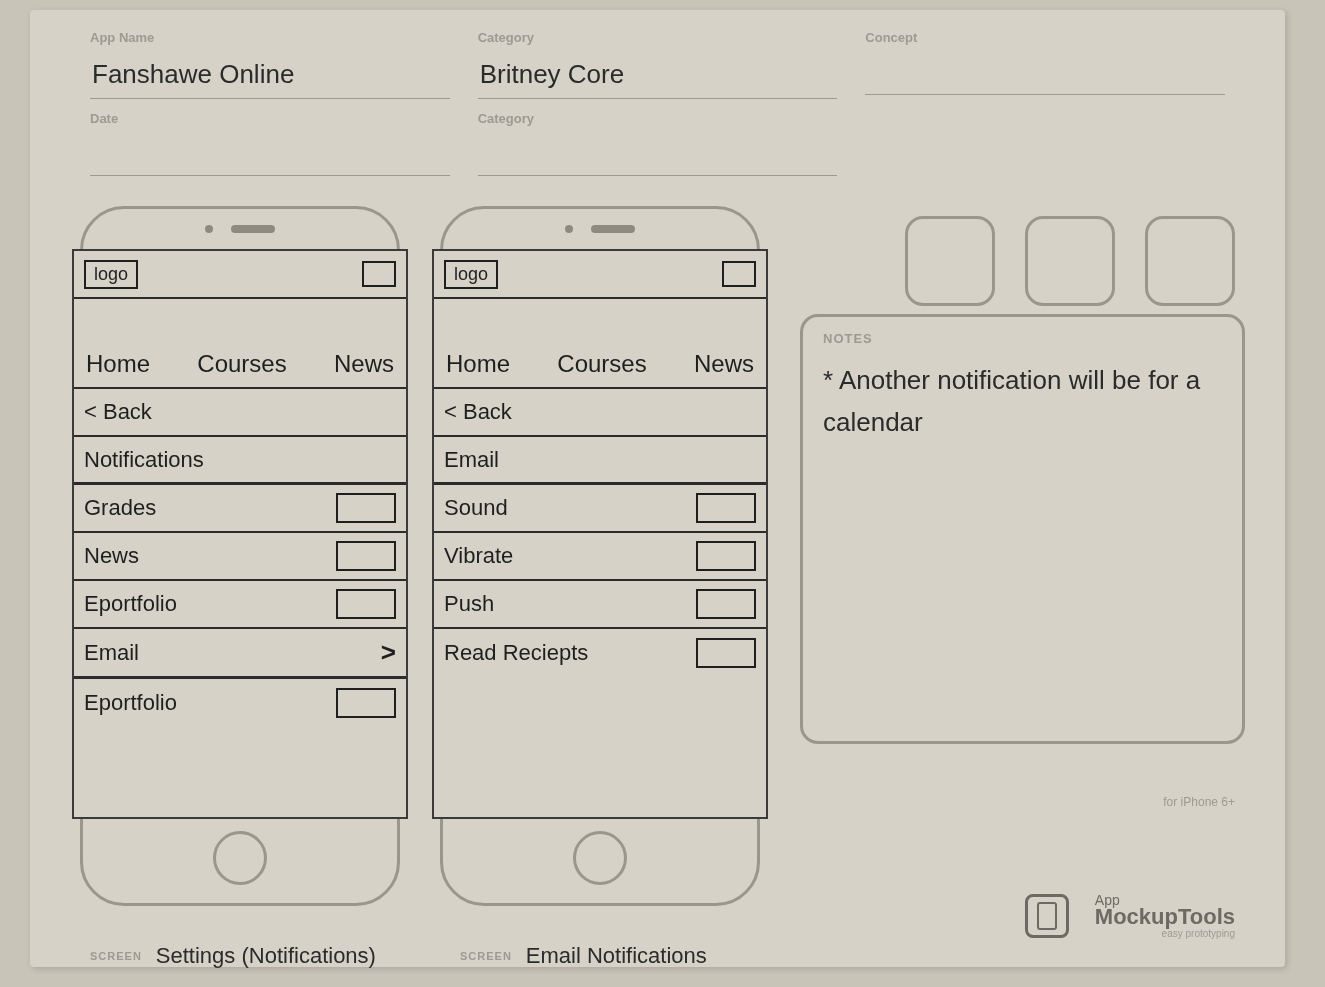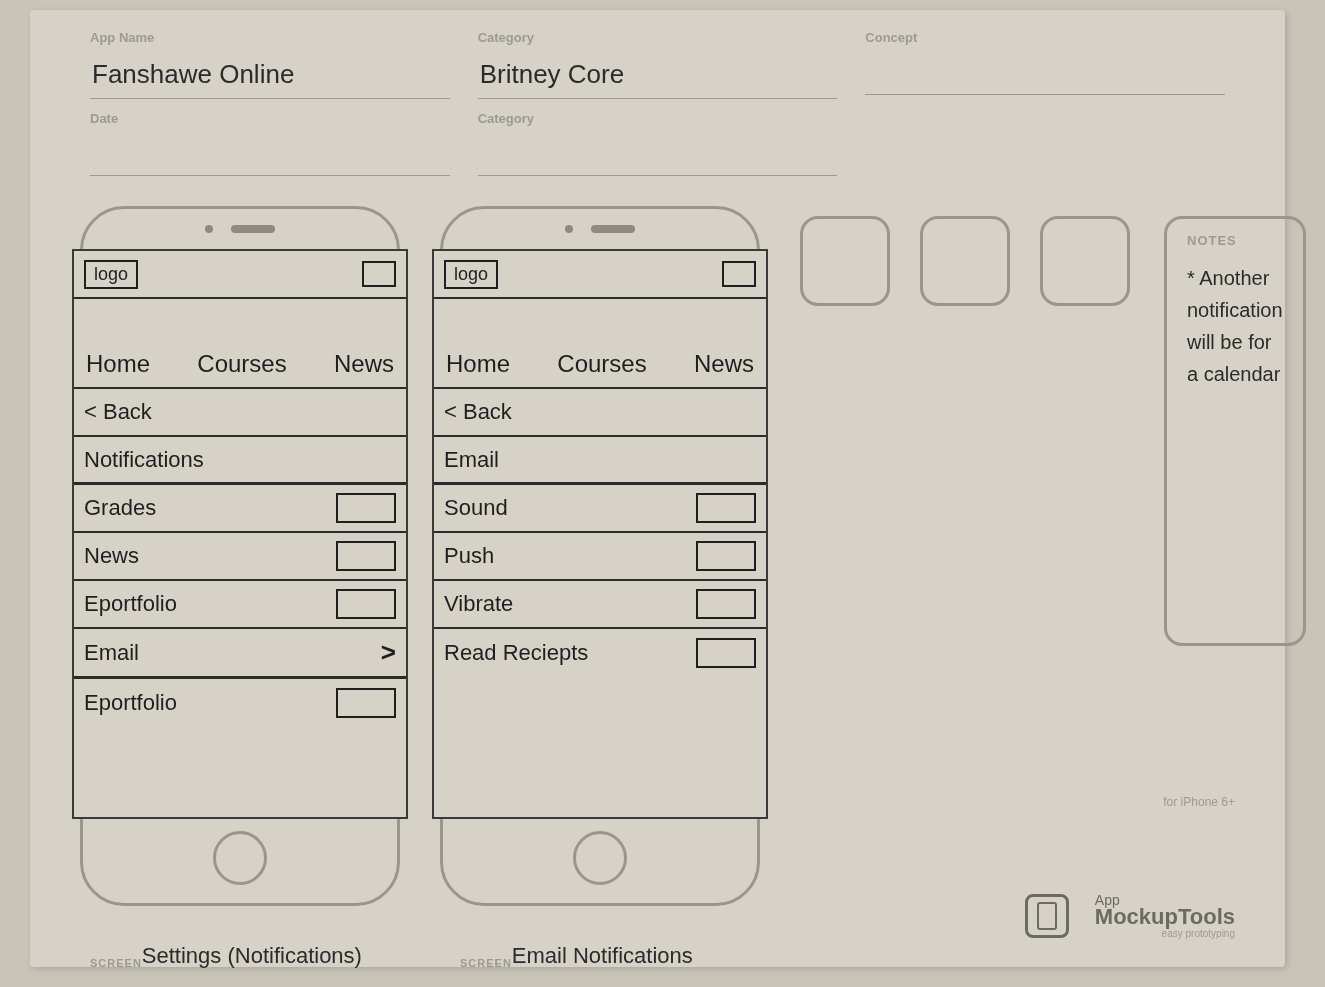--- a/index.html
+++ b/index.html
@@ -86,47 +86,46 @@
     width: 60px; height: 30px; border: 2px solid #1f1f1f;
   }
   .chevron {
     font-size: 26px; font-weight: bold;
   }
   .nav-row { justify-content: space-between; font-size: 24px; margin-top: 42px; }
   .nav-item { padding: 0 2px; }
 
   
   .right-col {
-    flex: 1; display: flex; gap: 24px;
+    flex: 1; display: flex; flex-direction: column; gap: 8px;
     padding-top: 10px;
-    justify-content: center;
   }
   .squares-row { display: flex; gap: 30px; justify-content: flex-end; padding-right: 10px; }
   .little-sq {
     width: 90px; height: 90px; border: 3px solid #9a968c; border-radius: 18px;
   }
   .notes-box {
     border: 3px solid #9a968c; border-radius: 18px;
     height: 430px; padding: 14px 20px;
   }
   .notes-label {
     font-family: Arial, Helvetica, sans-serif;
     font-size: 13px; color: #9d9a92; font-weight: 700; letter-spacing: 1px;
     margin-bottom: 14px;
   }
   .notes-text {
-    font-size: 20px; color: #2b2b2b; line-height: 1.6;
+    font-size: 26px; color: #2b2b2b; line-height: 1.6;
   }
 
   
   .screen-label {
     position: absolute;
     bottom: -2px;
     font-size: 22px; color: #2b2b2b;
-    display: flex; align-items: flex-end; gap: 0;
+    display: flex; align-items: center; gap: 14px;
   }
   .screen-label .pre {
     font-family: Arial, Helvetica, sans-serif;
     font-size: 11px; color: #9d9a92; font-weight: 700; letter-spacing: 1px;
   }
   .screen-label.one { left: 60px; }
   .screen-label.two { left: 430px; }
 
   
   .branding {
@@ -258,26 +257,26 @@
         </div>
         <div class="row thick">
           <span>Email</span>
         </div>
         <div class="row">
           <span>Sound</span>
           <span class="spacer"></span>
           <span class="toggle-box"></span>
         </div>
         <div class="row">
+          <span>Vibrate</span>
+          <span class="spacer"></span>
+          <span class="toggle-box"></span>
+        </div>
+        <div class="row">
           <span>Push</span>
-          <span class="spacer"></span>
-          <span class="toggle-box"></span>
-        </div>
-        <div class="row">
-          <span>Vibrate</span>
           <span class="spacer"></span>
           <span class="toggle-box"></span>
         </div>
         <div class="row thick">
           <span>Read Reciepts</span>
           <span class="spacer"></span>
           <span class="toggle-box"></span>
         </div>
       </div>
       <div class="home-btn"></div>

